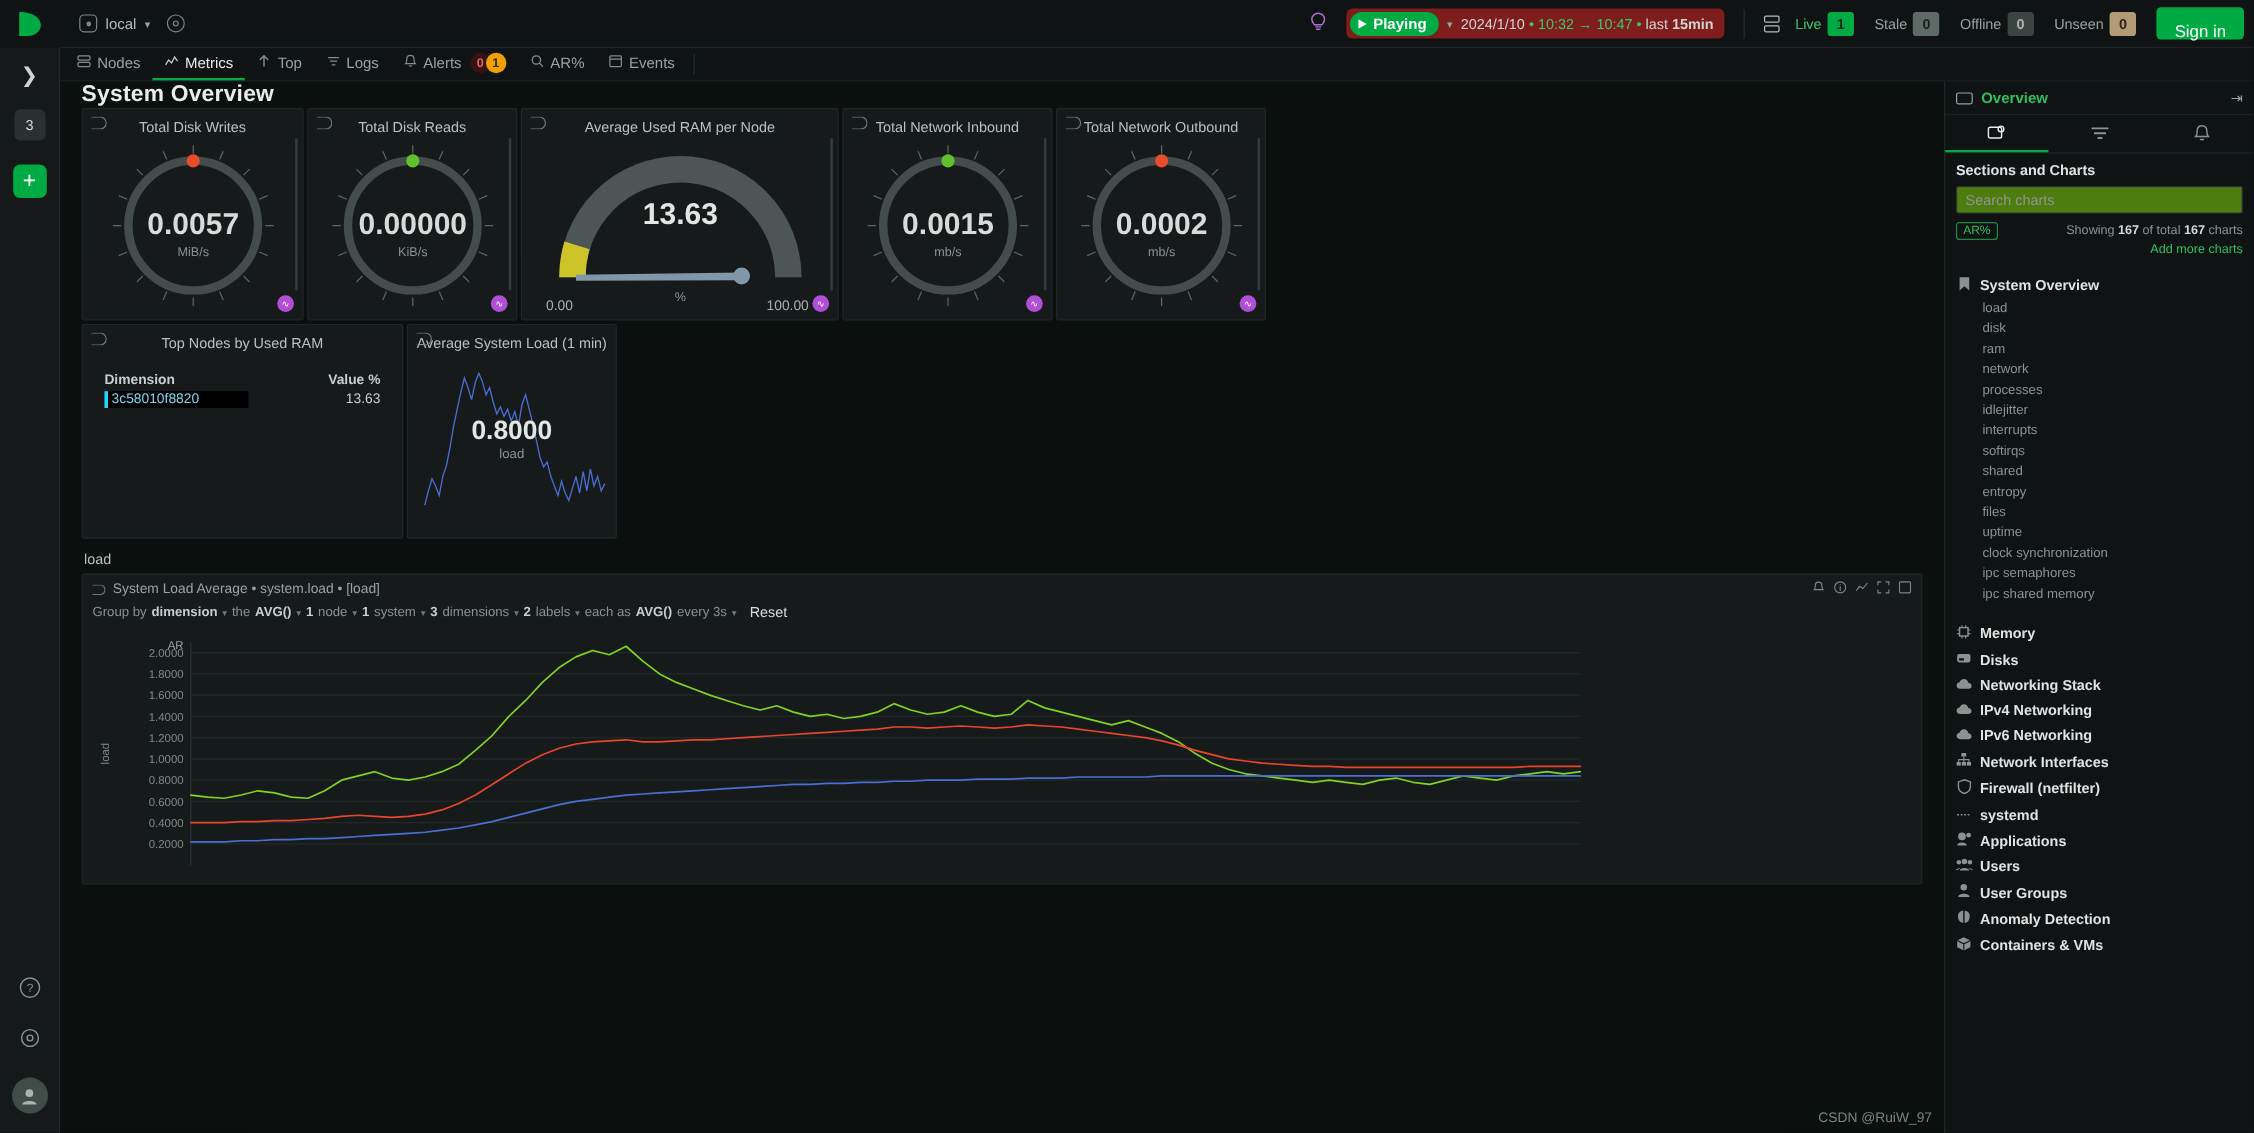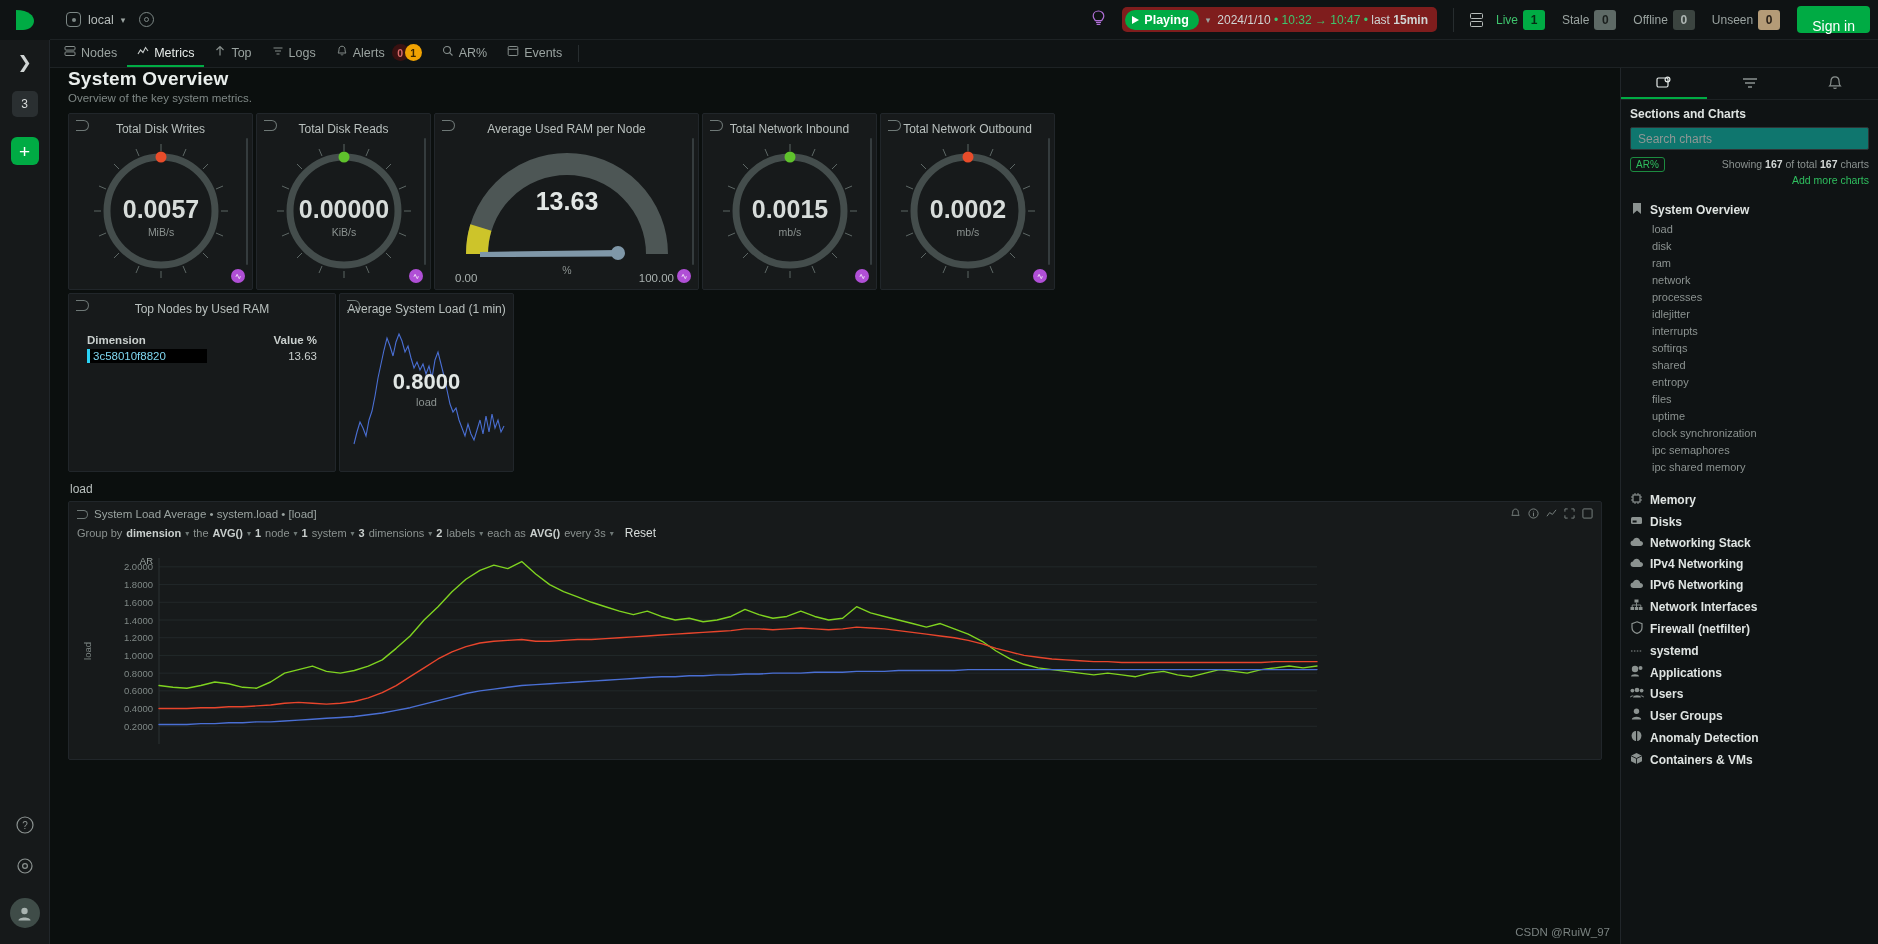--- a/index.html
+++ b/index.html
@@ -207,21 +207,21 @@
   .mon-ic { width:14px;height:10px;border:1.3px solid #9aa3a0;border-radius:2px; }
 
   .rsb-tabs { display:flex; height:32px; border-bottom:1px solid #1d2224; }
   .rsb-tab { flex:1; display:flex; align-items:center; justify-content:center;
     color:#8b9290; cursor:pointer; border-bottom:2px solid transparent; font-size:15px; }
   .rsb-tab.active { color:#e6ebe9; border-bottom-color:#00ab44; }
 
   .rsb-body { flex:1; overflow:hidden; padding: 7px 9px; }
   .sc-title { font-size:12px; font-weight:bold; color:#dfe4e2; margin-bottom:6px; }
   .sc-search {
-    width:100%; height:23px; background:#0f766e; border:1px solid #2e3436; border-radius:2px;
+    width:100%; height:23px; background:#4d7c0f; border:1px solid #2e3436; border-radius:2px;
     color:#cfd4d3; font-size:12px; padding: 0 7px; outline:none;
     font-family:"Liberation Sans", sans-serif;
   }
   .sc-search::placeholder { color:#8f9795; }
   .sc-meta { display:flex; align-items:flex-start; margin-top:7px; }
   .ar-chip { border:1px solid #1c8b40; color:#2fbf5f; font-size:10px; border-radius:3px;
     padding:1px 5px; cursor:pointer; }
   .sc-counts { margin-left:auto; text-align:right; font-size:10.5px; color:#8b9290; line-height:1.5; }
   .sc-counts b { color:#d4d9d7; }
   .sc-add { color:#2fbf5f; cursor:pointer; }
@@ -406,21 +406,20 @@
     </div>
 
     <div class="content">
 
       <div class="board">
 
 
         <div class="board-scroll">
 
           <div class="pg-title">System Overview</div>
-          <div class="pg-sub">Overview of the key system metrics.</div>
 
           <div class="row1">
 
             <div class="card" style="width:185px">
               <span class="corner"></span>
               <div class="ctitle">Total Disk Writes</div>
               <div class="vscroll"></div>
               <div class="gwrap">
                 <svg width="160" height="140" viewBox="0 0 160 140">
                   <g stroke="#5d6765" stroke-width="1">
@@ -696,20 +695,25 @@
                   <polyline points="90.00,180.51 103.95,180.51 117.90,180.51 131.86,179.63 145.81,179.63 159.76,178.74 173.71,178.74 187.66,177.86 201.61,177.86 215.57,176.97 229.52,176.09 243.47,175.20 257.42,174.31 271.37,173.43 285.33,172.54 299.28,170.77 313.23,169.00 327.18,166.34 341.13,163.69 355.08,160.14 369.04,156.60 382.99,153.06 396.94,149.51 410.89,146.86 424.84,145.09 438.80,143.31 452.75,141.54 466.70,140.66 480.65,139.77 494.60,138.89 508.55,138.00 522.51,137.11 536.46,136.23 550.41,135.34 564.36,134.46 578.31,133.57 592.27,132.69 606.22,132.69 620.17,131.80 634.12,131.80 648.07,130.91 662.02,130.91 675.98,130.03 689.93,130.03 703.88,129.14 717.83,129.14 731.78,129.14 745.73,128.26 759.69,128.26 773.64,128.26 787.59,127.37 801.54,127.37 815.49,127.37 829.45,126.49 843.40,126.49 857.35,126.49 871.30,126.49 885.25,126.49 899.20,125.60 913.16,125.60 927.11,125.60 941.06,125.60 955.01,125.60 968.96,125.60 982.92,125.60 996.87,125.60 1010.82,125.60 1024.77,125.60 1038.72,125.60 1052.67,125.60 1066.63,125.60 1080.58,125.60 1094.53,125.60 1108.48,125.60 1122.43,125.60 1136.39,125.60 1150.34,125.60 1164.29,125.60 1178.24,125.60 1192.19,125.60 1206.14,125.60 1220.10,125.60 1234.05,125.60 1248.00,125.60" fill="none" stroke="#4a6fd4" stroke-width="1.4" stroke-linejoin="round" stroke-linecap="round"></polyline>
                 </svg>
             </div>
           </div>
 
         </div>
         <div class="watermark">CSDN @RuiW_97</div>
       </div>
 
       <div class="rsb">
+        <div class="rsb-head">
+          <span class="mon-ic"></span>
+          <span class="t">Overview</span>
+          <span class="ex">⇥</span>
+        </div>
 
         <div class="rsb-tabs">
           <div class="rsb-tab active">
             <svg width="18" height="16" viewBox="0 0 18 16">
                 <rect x="2" y="3" width="11" height="9" rx="1.5" fill="none" stroke="#e6ebe9" stroke-width="1.2"></rect>
                 <circle cx="12.5" cy="4.5" r="2.4" fill="none" stroke="#e6ebe9" stroke-width="1.2"></circle>
               </svg>
           </div>
           <div class="rsb-tab">
             <svg width="18" height="14" viewBox="0 0 18 14">

